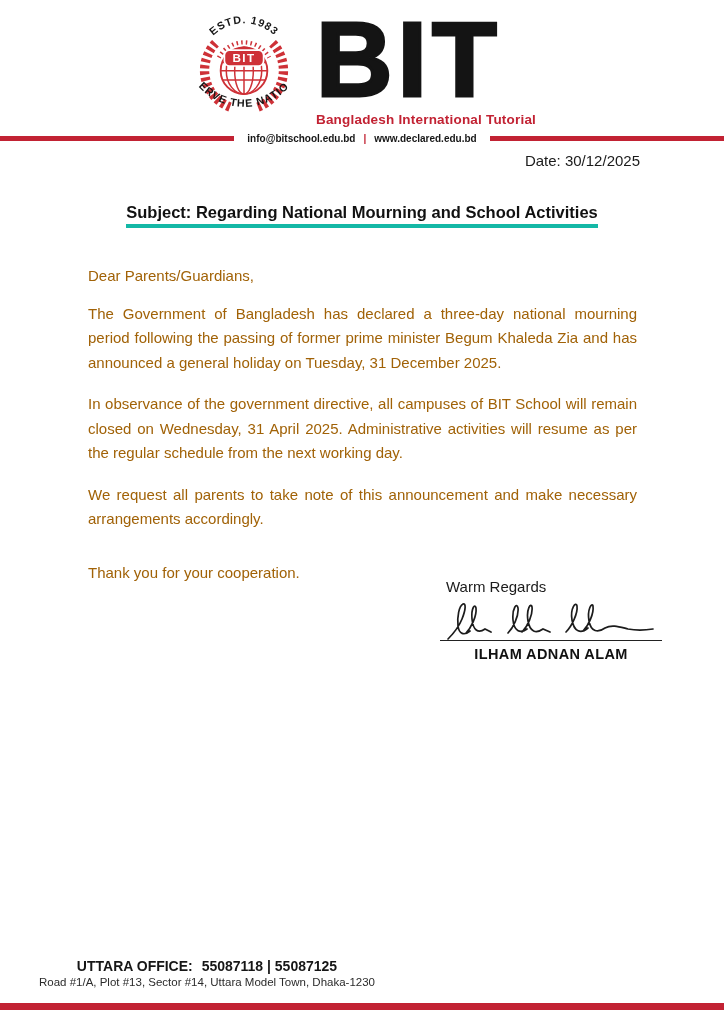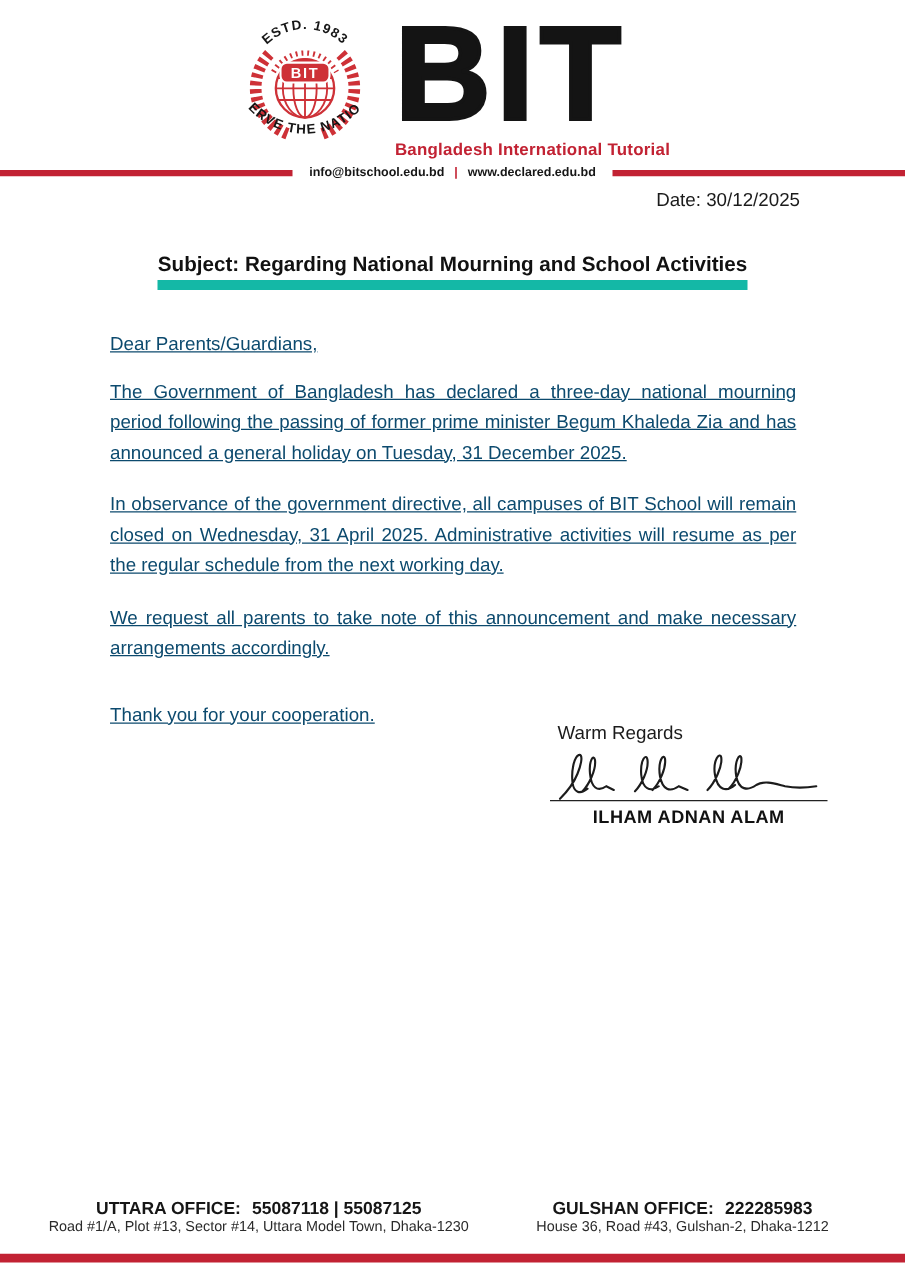--- a/index.html
+++ b/index.html
@@ -44,26 +44,26 @@
   
   .date-line{
     position:absolute;top:152px;right:84px;
     font-size:15px;font-weight:500;color:#1b1b1b;
   }
   
   .subject-wrap{position:absolute;top:203px;left:0;width:100%;text-align:center;}
   .subject{
     display:inline-block;
     font-size:16.5px;font-weight:bold;color:#111;
-    border-bottom:8px solid #14b8a6;padding-bottom:2px;
+    border-bottom:4px solid #14b8a6;padding-bottom:2px;
   }
   
   .letter{
     position:absolute;top:264px;left:88px;width:549px;
-    font-size:15px;line-height:24.5px;color:#0c4a6e;text-decoration:underline;
+    font-size:15px;line-height:24.5px;color:#a16207;
   }
   .letter .salutation{margin:0 0 13px 0;}
   .letter p.para{margin:0 0 17px 0;text-align:justify;}
   .letter p.thanks{margin:29px 0 0 0;}
   
   .sig-block{position:absolute;top:578px;left:440px;width:222px;}
   .sig-regards{font-size:15px;color:#1b1b1b;margin:0 0 4px 6px;}
   .sig-script{display:block;margin-left:2px;}
   .sig-line{border-top:1.8px solid #222;margin-top:-5px;}
   .sig-name{margin-top:5px;text-align:center;font-size:14.5px;font-weight:bold;letter-spacing:0.4px;color:#111;}
@@ -166,23 +166,16 @@
   </div>
 
   <div class="office office-left">
     <div class="line1">
       <span class="lbl">UTTARA OFFICE:</span>
       <span class="val">55087118 | 55087125</span>
     </div>
     <div class="line2">Road #1/A, Plot #13, Sector #14, Uttara Model Town, Dhaka-1230</div>
   </div>
 
-  <div class="office office-right">
-    <div class="line1">
-      <span class="lbl">GULSHAN OFFICE:</span>
-      <span class="val">222285983</span>
-    </div>
-    <div class="line2">House 36, Road #43, Gulshan-2, Dhaka-1212</div>
-  </div>
 
   <div class="bottom-bar"></div>
 
 </div>
 
 </body></html>

